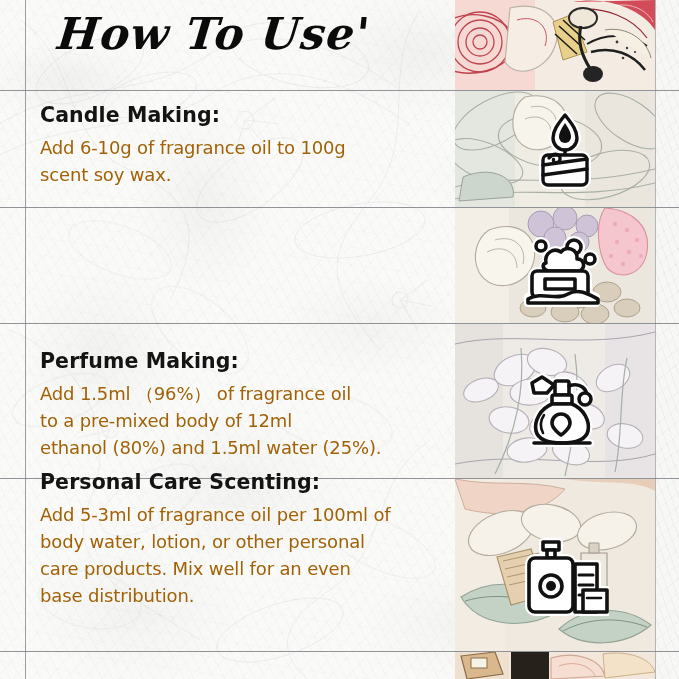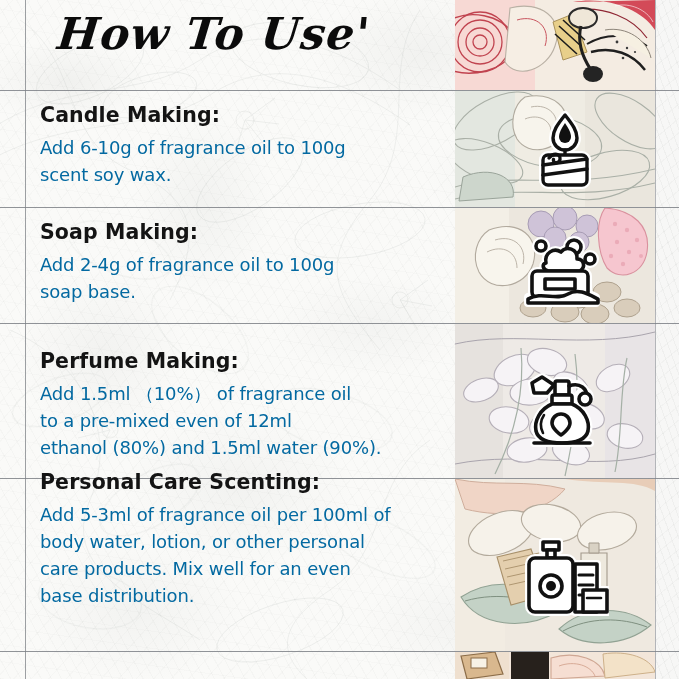--- a/index.html
+++ b/index.html
@@ -143,21 +143,21 @@
     color: #141414;
     letter-spacing: 0.1px;
     margin: 0 0 7px 0;
     white-space: nowrap;
   }
   .section-body {
     font-family: "DejaVu Sans", "Liberation Sans", sans-serif;
     font-weight: 400;
     font-size: 18px;
     line-height: 27px;
-    color: #0369a1;
+    color: #a16207;
     letter-spacing: -0.15px;
     margin: 0;
   }
   .section-body .line { display: block; white-space: nowrap; }
 
   
   .icon-badge {
     position: absolute;
     left: 510px;
     width: 110px;
@@ -397,34 +397,27 @@
   </div>
 
   <div class="section" style="top:91px;height:116px;">
     <p class="section-heading">Candle Making:</p>
     <p class="section-body">
       <span class="line">Add 6-10g of fragrance oil to 100g</span>
       <span class="line">scent soy wax.</span>
     </p>
   </div>
 
-  <div class="section" style="top:208px;height:115px;">
-    <p class="section-heading">Soap Making:</p>
-    <p class="section-body">
-      <span class="line">Add 2-4g of fragrance oil to 100g</span>
-      <span class="line">soap base.</span>
-    </p>
-  </div>
 
   <div class="section" style="top:337px;height:154px;">
     <p class="section-heading">Perfume Making:</p>
     <p class="section-body">
-      <span class="line">Add 1.5ml （10%） of fragrance oil</span>
-      <span class="line">to a pre-mixed even of 12ml</span>
-      <span class="line">ethanol (80%) and 1.5ml water (90%).</span>
+      <span class="line">Add 1.5ml （96%） of fragrance oil</span>
+      <span class="line">to a pre-mixed body of 12ml</span>
+      <span class="line">ethanol (80%) and 1.5ml water (25%).</span>
     </p>
   </div>
 
   <div class="section" style="top:458px;height:172px;">
     <p class="section-heading">Personal Care Scenting:</p>
     <p class="section-body">
       <span class="line">Add 5-3ml of fragrance oil per 100ml of</span>
       <span class="line">body water, lotion, or other personal</span>
       <span class="line">care products. Mix well for an even</span>
       <span class="line">base distribution.</span>

